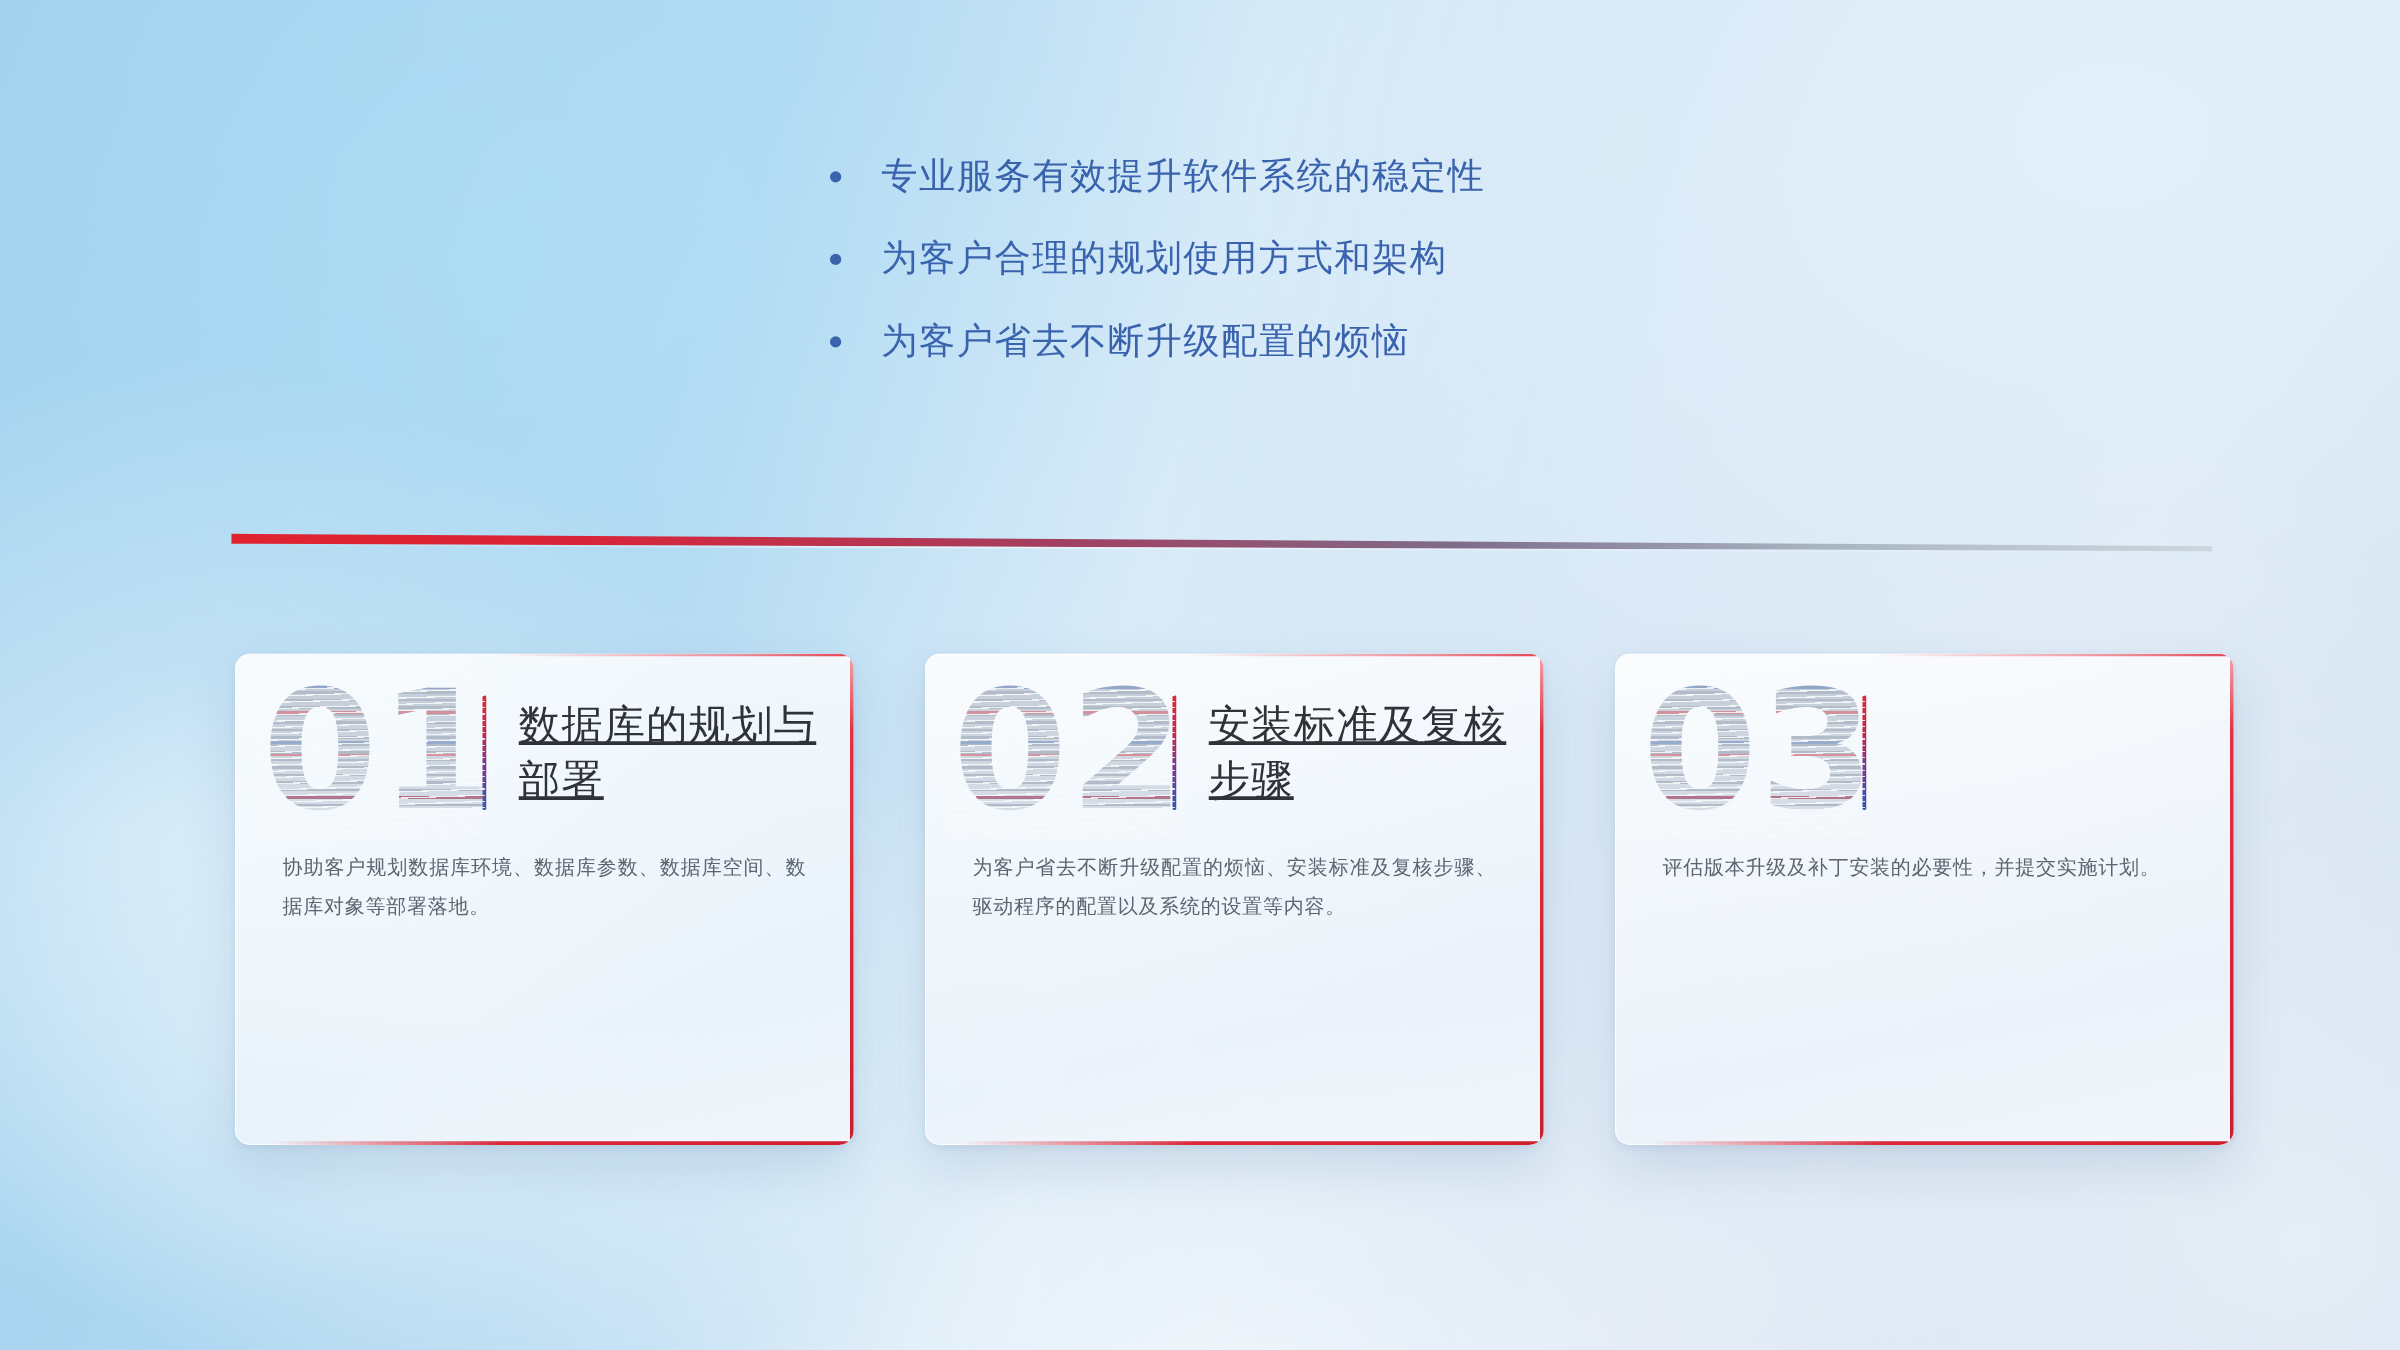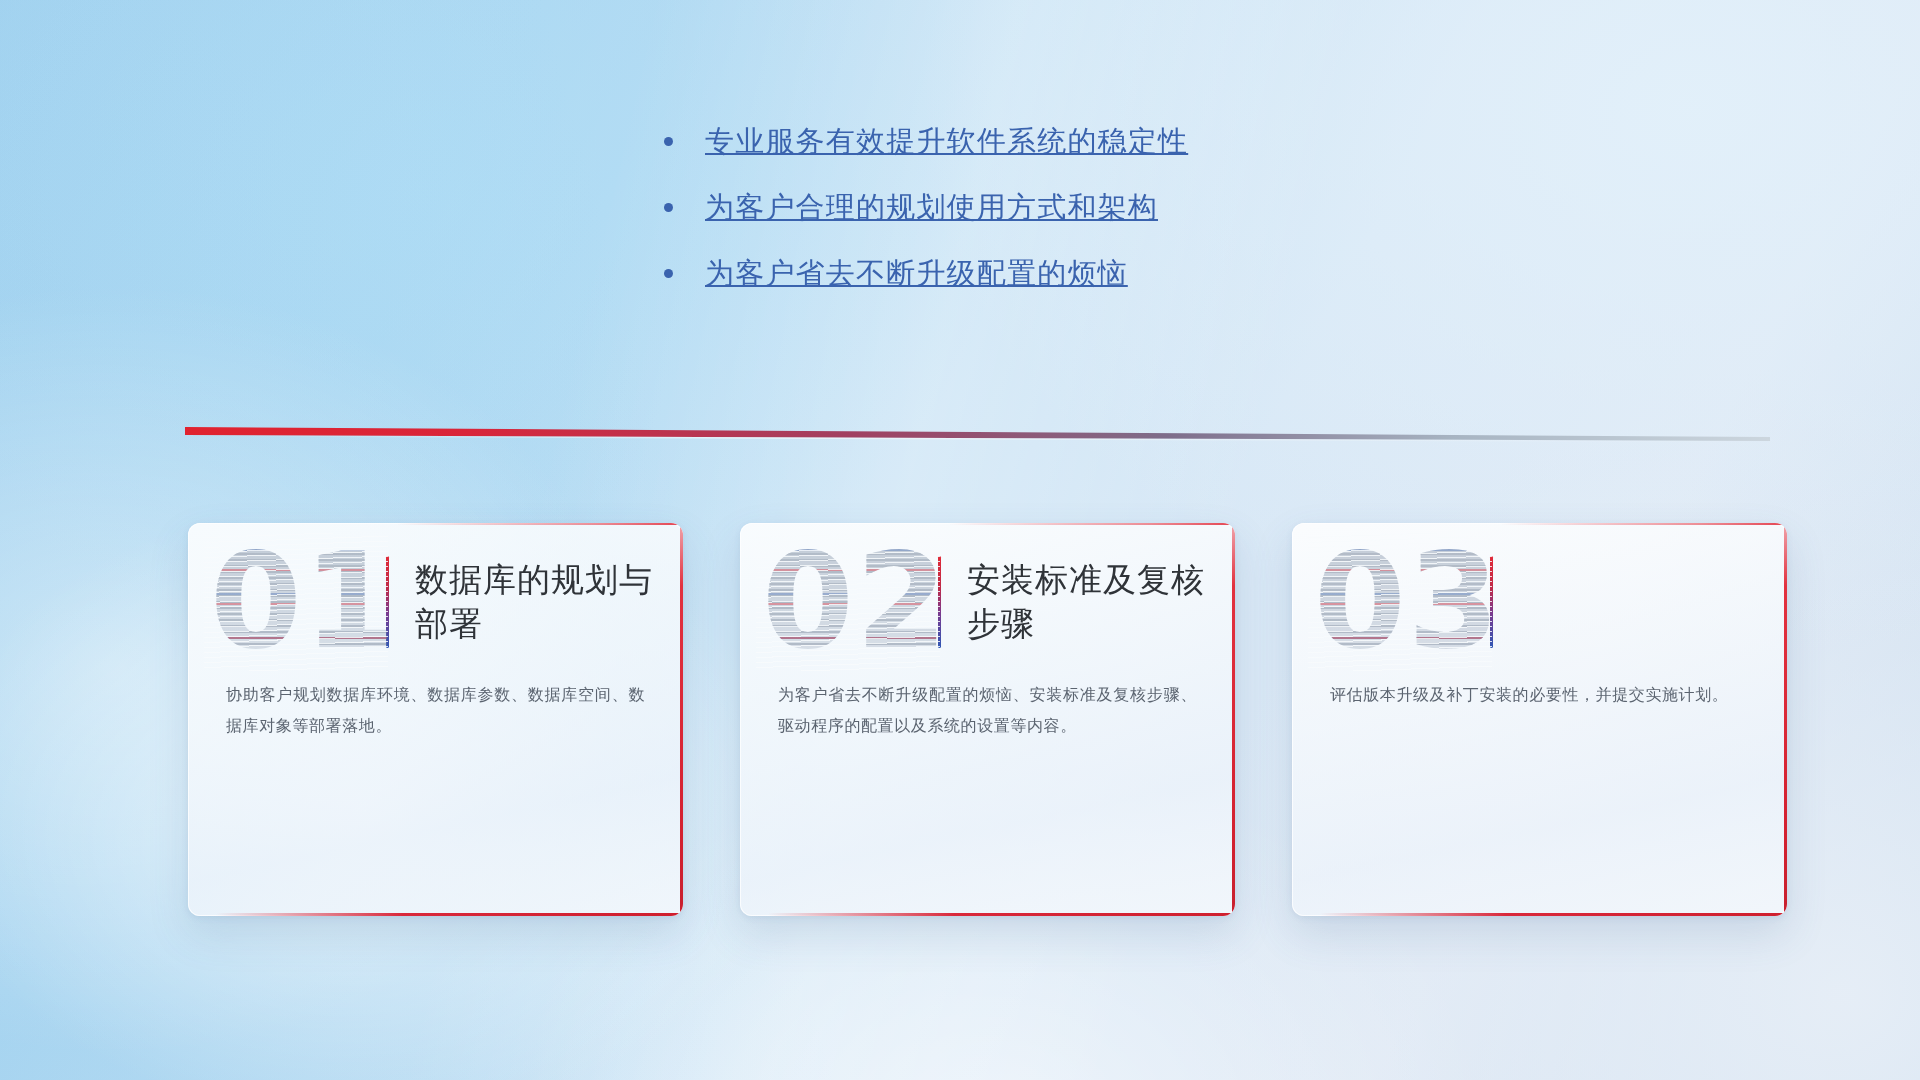--- a/index.html
+++ b/index.html
@@ -51,21 +51,20 @@
     z-index: 4;
   }
   .bullet-row {
     display: flex;
     align-items: center;
     height: 66px;
     color: #3a63ae;
     font-size: 29px;
     letter-spacing: 1.2px;
     white-space: nowrap;
-    text-decoration: underline;
   }
   .bullet-dot {
     width: 9px;
     height: 9px;
     border-radius: 50%;
     background: #3a63ae;
     margin-right: 32px;
     flex: 0 0 auto;
   }
   .bullet-text { line-height: 1; }
@@ -225,20 +224,21 @@
 
   .card-title {
     color: #2f3338;
     font-size: 33px;
     line-height: 1.34;
     letter-spacing: 1px;
     font-weight: 400;
     flex: 1 1 auto;
     text-align: left;
     padding-right: 4px;
+    text-decoration: underline;
   }
 
   .card-body {
     padding: 28px 38px 0 38px;
     color: #5b6470;
     font-size: 16px;
     line-height: 1.95;
     letter-spacing: 0.6px;
     text-align: justify;
   }

